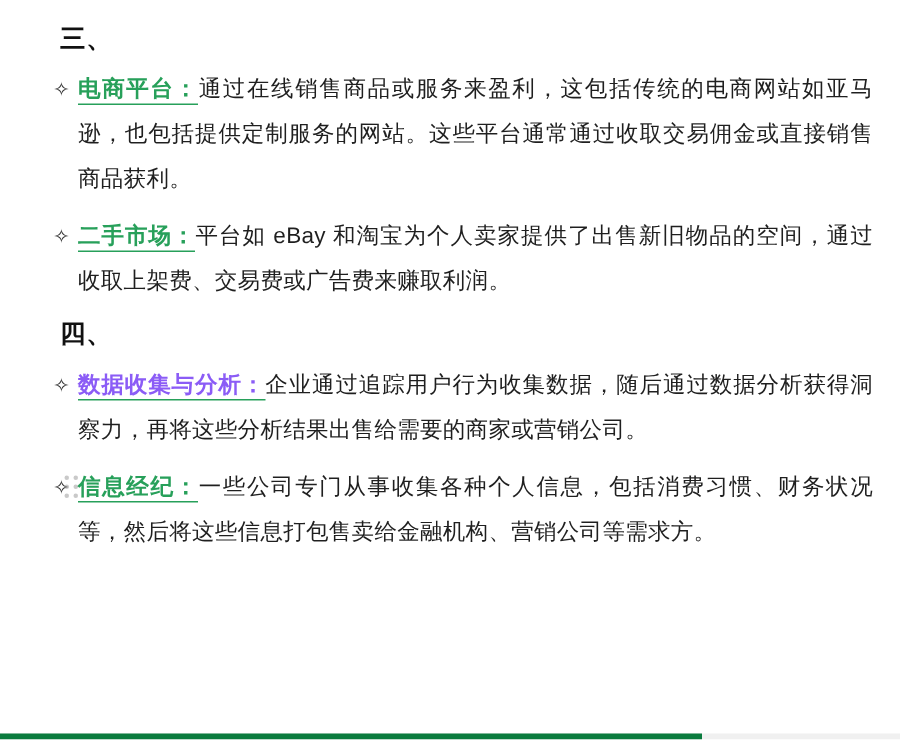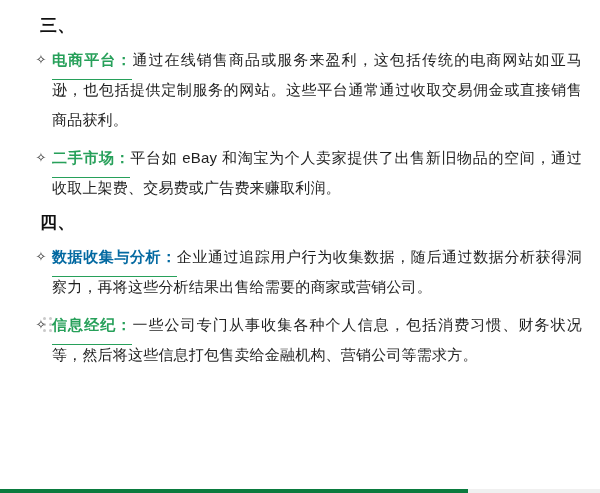--- a/index.html
+++ b/index.html
@@ -63,21 +63,21 @@
     line-height: 30px;
     color: #1f1f1f;
     text-align: justify;
     letter-spacing: 0.2px;
     word-break: break-all;
   }
   .term {
     color: #27a05a;
     font-weight: bold;
     border-bottom: 1px solid #27a05a;
-    padding-bottom: 11px;
+    padding-bottom: 1px;
   }
 
   
   .drag-handle {
     position: absolute;
     left: 12px;
     width: 10px;
     height: 20px;
     display: grid;
     grid-template-columns: 3px 3px;
@@ -132,21 +132,21 @@
     </div>
   </div>
 
   <div class="section-heading">
     <span class="num">四、</span>
   </div>
 
   <div class="bullet-block">
     <div class="bullet-mark">✧</div>
     <div class="bullet-body">
-      <span class="term" style="color: #0369a1; border-bottom-color: rgb(39, 160, 90);">数据收集与分析：</span><span>企业通过追踪用户行为收集数据，随后通过数据分析获得洞察力，再将这些分析结果出售给需要的商家或营销公司。</span>
+      <span class="term" style="color: #8b5cf6; border-bottom-color: rgb(39, 160, 90);">数据收集与分析：</span><span>企业通过追踪用户行为收集数据，随后通过数据分析获得洞察力，再将这些分析结果出售给需要的商家或营销公司。</span>
     </div>
   </div>
 
   <div class="bullet-block" style="position:relative;">
     <div class="drag-handle" style="top:10px;">
       <i></i>
         <i></i>
         <i></i>
         <i></i>
         <i></i>

